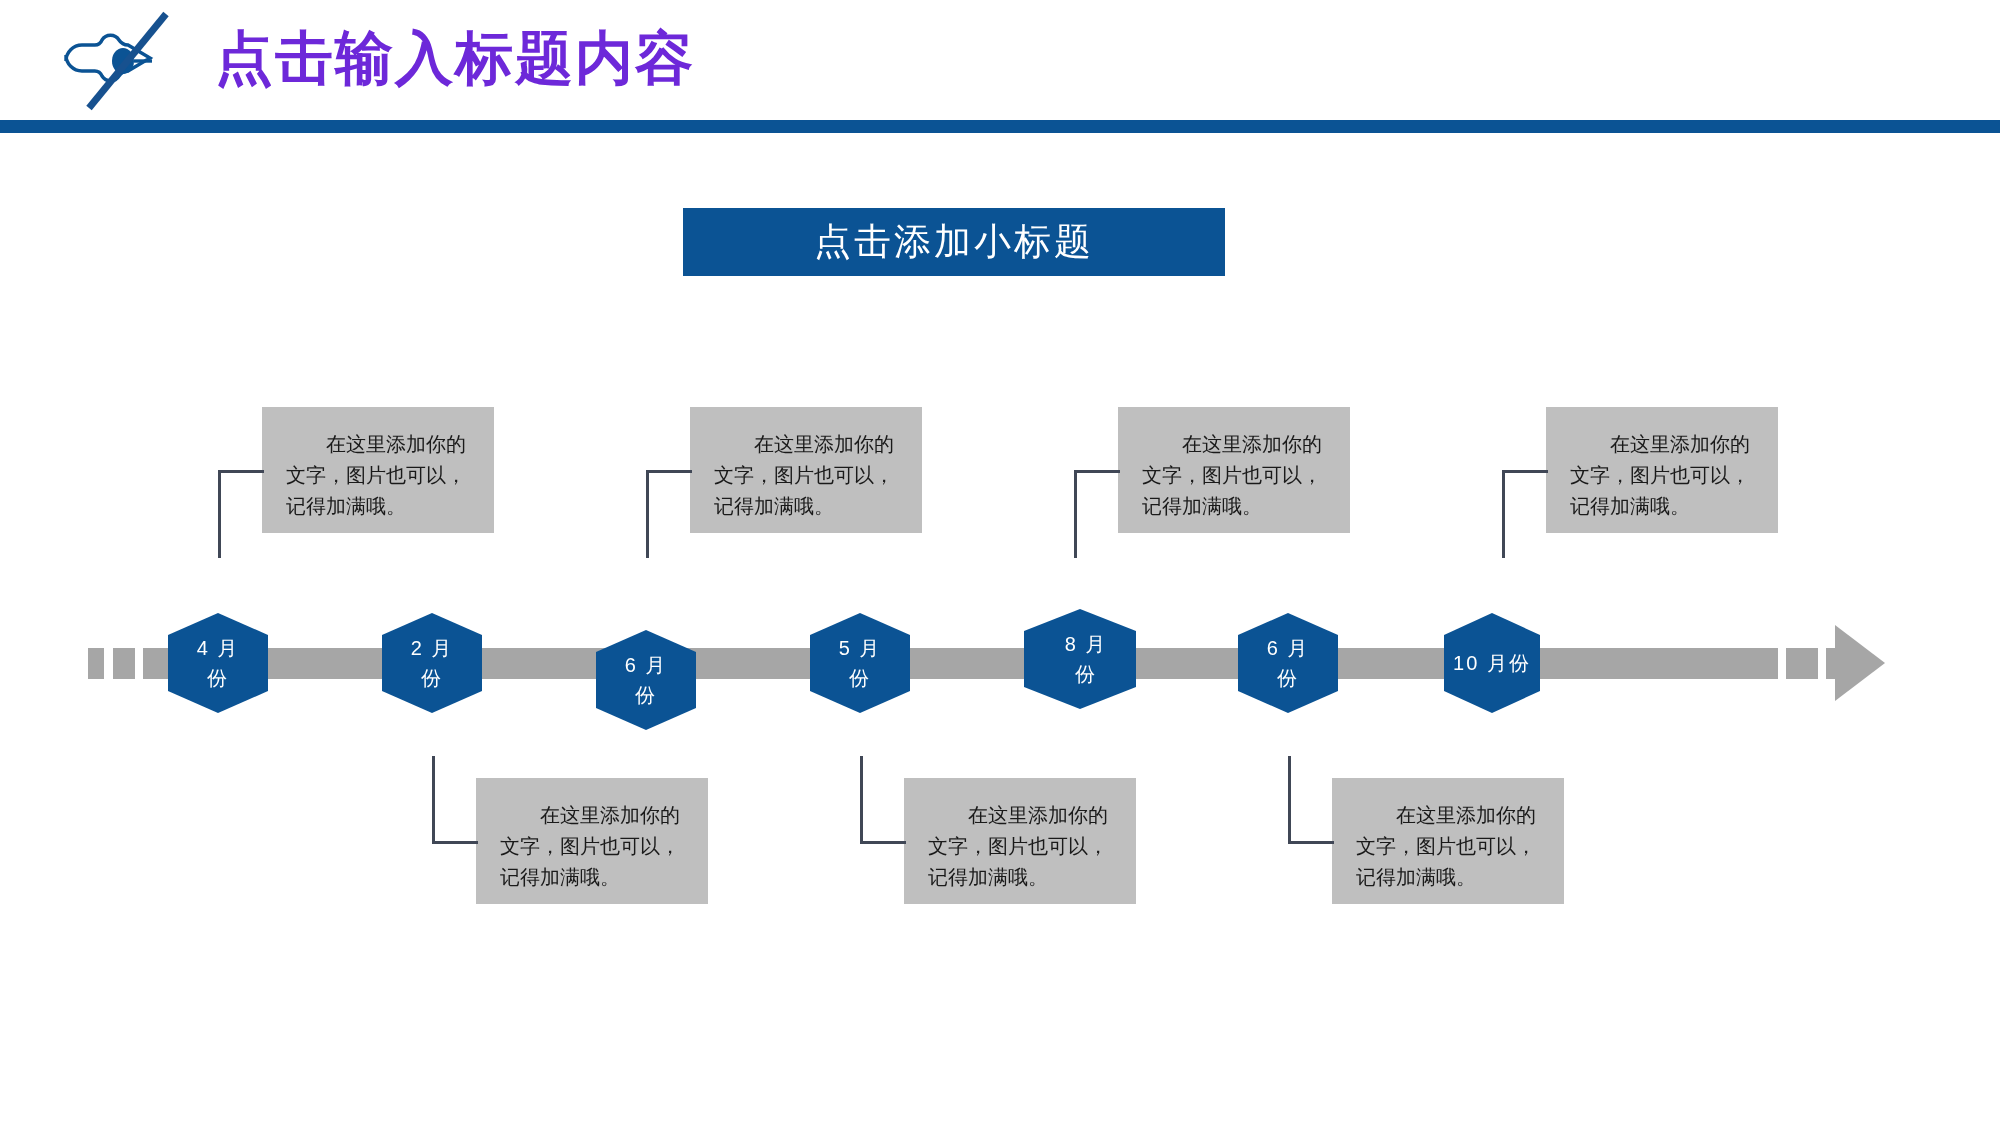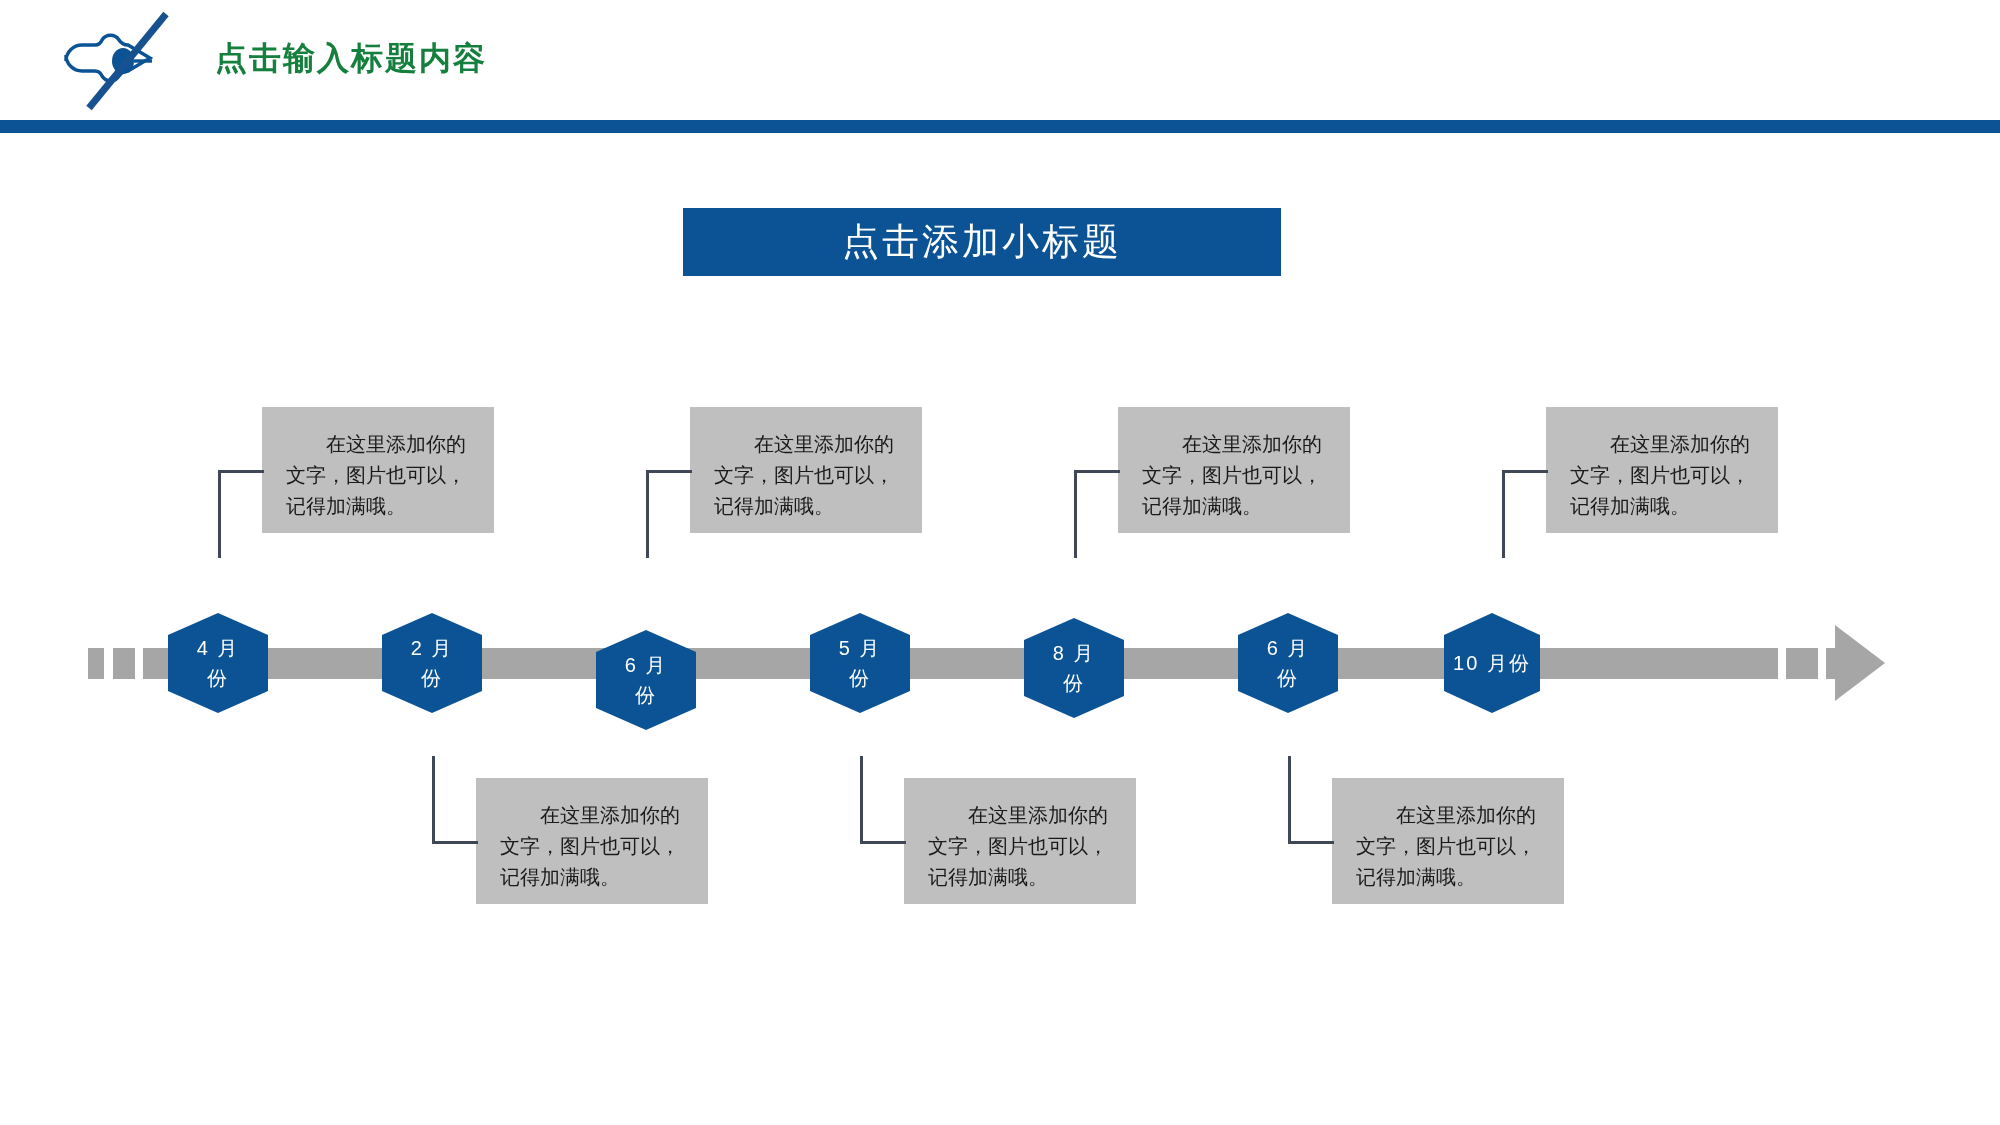--- a/index.html
+++ b/index.html
@@ -29,33 +29,33 @@
     background: #0b5394;
   }
   #logo {
     position: absolute;
     left: 48px; top: 8px;
     width: 130px; height: 106px;
   }
   #page-title {
     position: absolute;
     left: 215px; top: 26px;
-    font-size: 32px;
+    font-size: 58px;
     font-weight: bold;
-    color: #15803d;
+    color: #6d28d9;
     letter-spacing: 2px;
     line-height: 64px;
     white-space: nowrap;
   }
 
   
   #subtitle-banner {
     position: absolute;
     left: 683px; top: 208px;
-    width: 598px; height: 68px;
+    width: 542px; height: 68px;
     background: #0b5394;
     display: flex;
     align-items: center;
     justify-content: center;
   }
   #subtitle-text {
     color: #ffffff;
     font-size: 37px;
     letter-spacing: 3px;
     white-space: nowrap;
@@ -227,21 +227,21 @@
 份</span>
   </div>
   <div class="hex" style="left:596px; top:330px;">
     <span class="hex-label">6 月
 份</span>
   </div>
   <div class="hex" style="left:810px; top:313px;">
     <span class="hex-label">5 月
 份</span>
   </div>
-  <div class="hex" style="left:1024px; top:318px;">
+  <div class="hex" style="left:1024px; top:309px;padding-left:12px;">
     <span class="hex-label">8 月
 份</span>
   </div>
   <div class="hex" style="left:1238px; top:313px;">
     <span class="hex-label">6 月
 份</span>
   </div>
   <div class="hex wide" style="left:1444px; top:313px;">
     <span class="hex-label">10 月份</span>
   </div>

